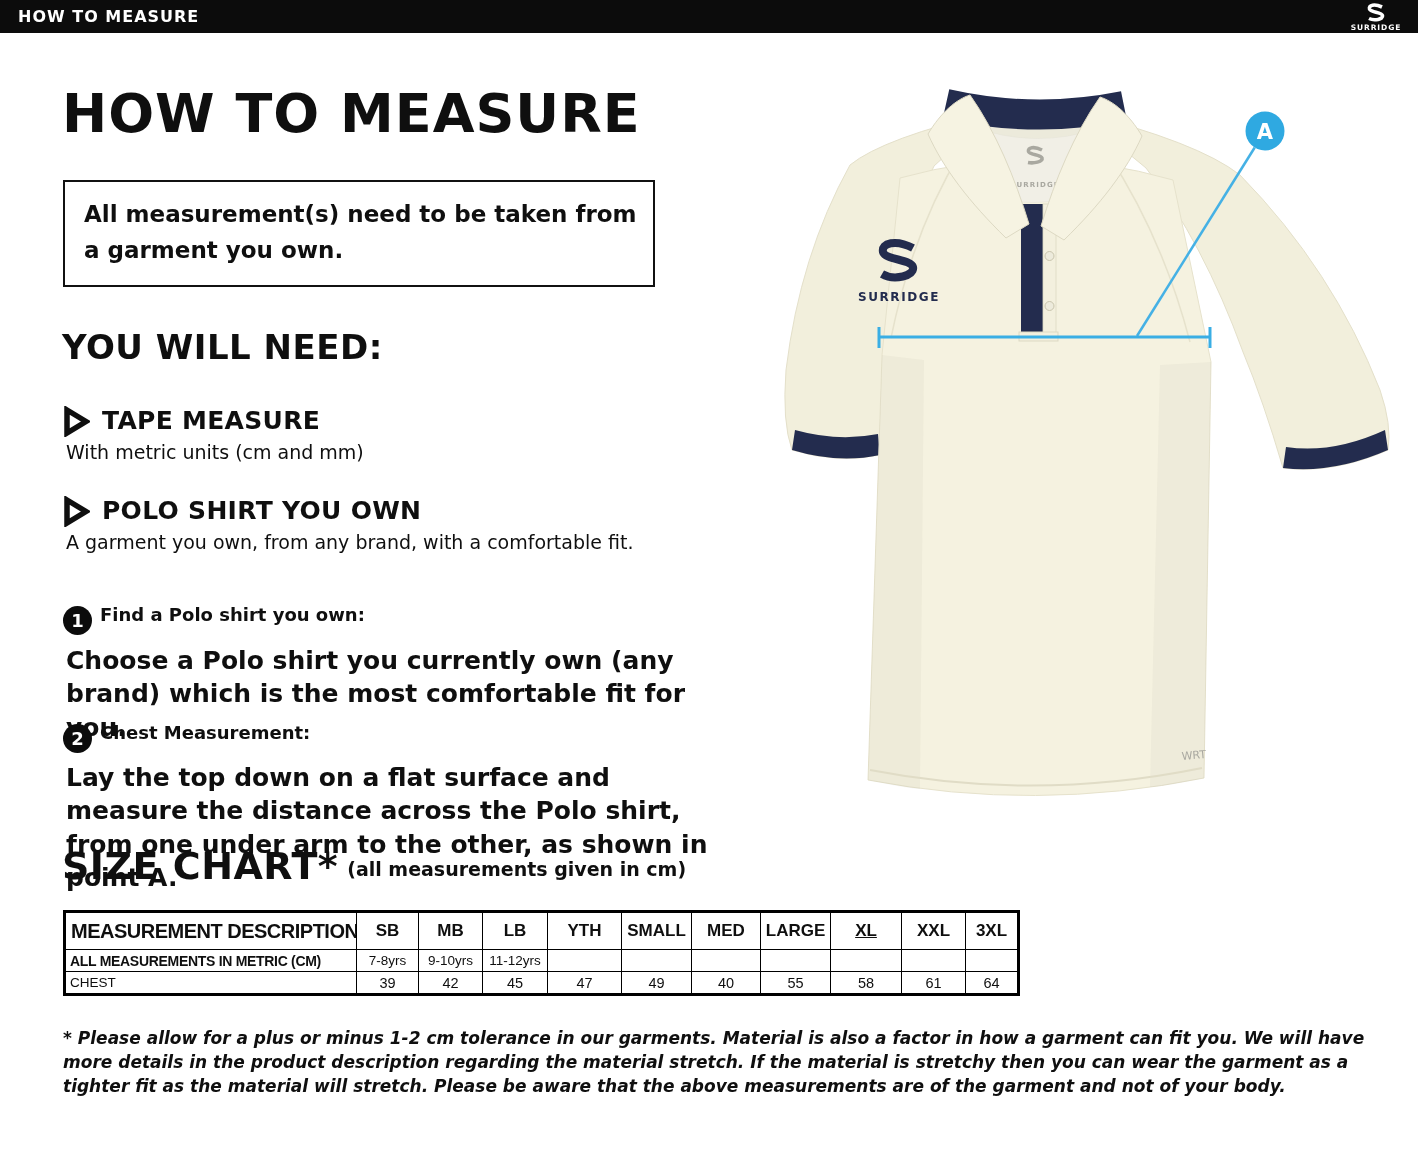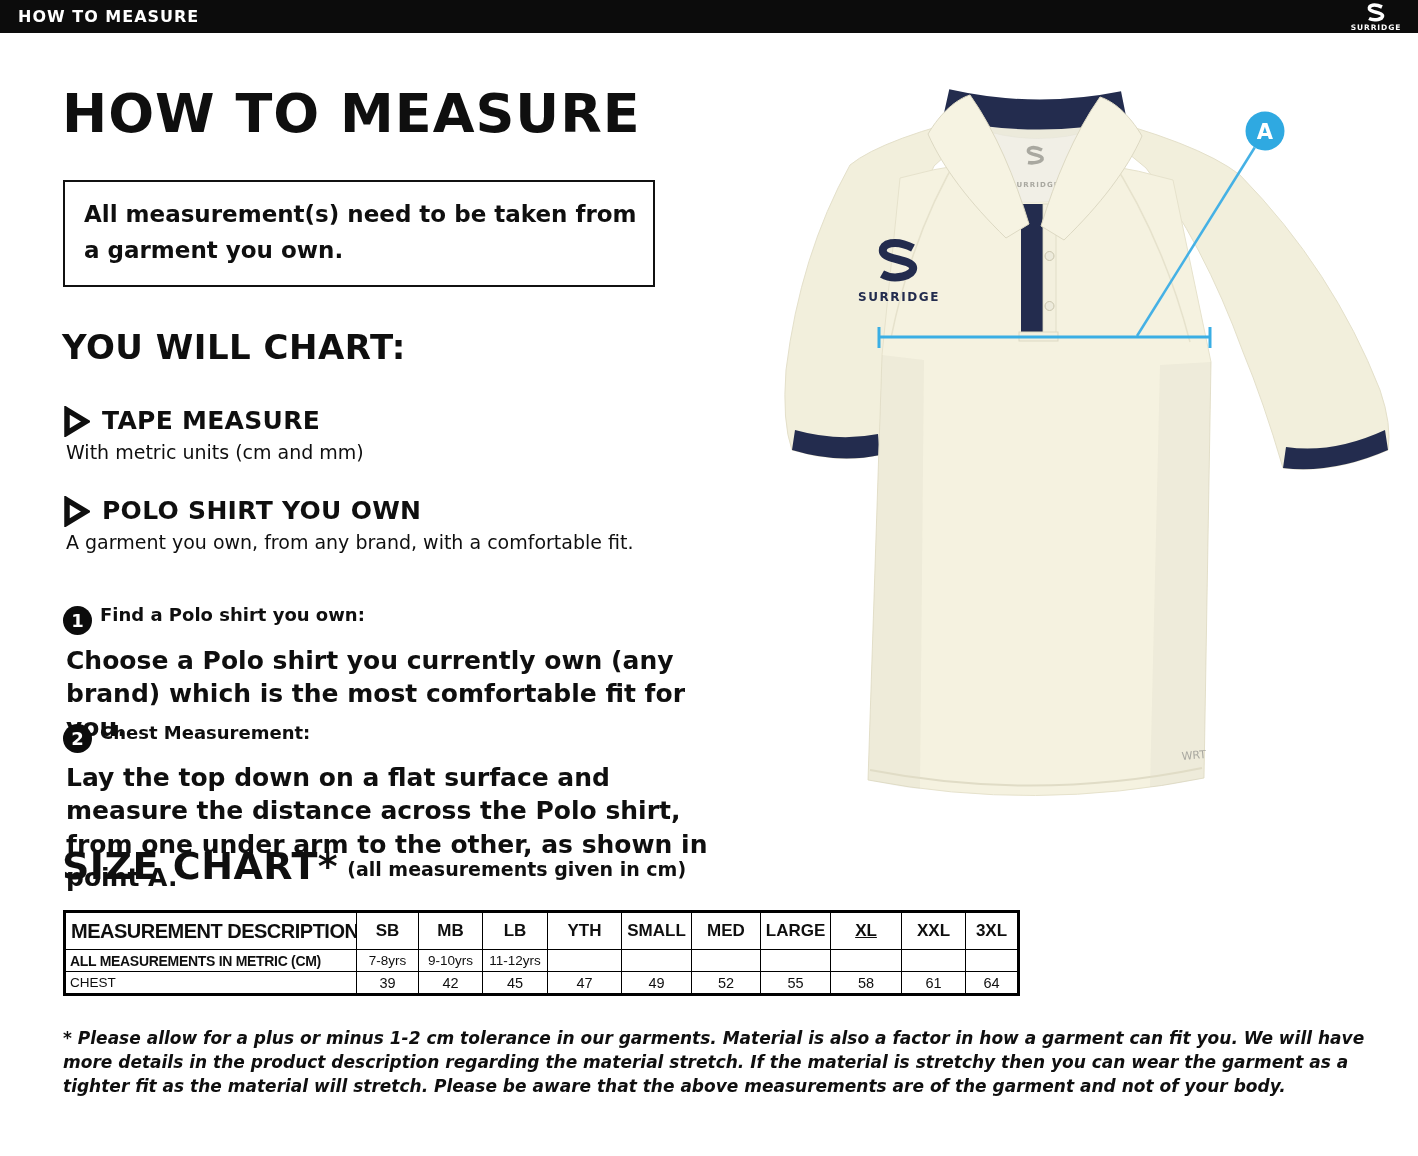--- a/index.html
+++ b/index.html
@@ -72,21 +72,21 @@
     </svg>
   </div>
 </div>
 
 <div class="abs h1">HOW TO MEASURE</div>
 
 <div class="abs notice">
   <div class="notice-text">All measurement(s) need to be taken from a garment you own.</div>
 </div>
 
-<div class="abs h2">YOU WILL CHART:</div>
+<div class="abs h2">YOU WILL NEED:</div>
 
 <div class="abs item-icon i1">
   <svg width="27" height="31" viewBox="0 0 27 31">
       <polygon points="4,4 23,15.5 4,27" fill="#ffffff" stroke="#0f0f0f" stroke-width="5.5"></polygon>
     </svg>
 </div>
 <div class="abs item-label i1">TAPE MEASURE</div>
 <div class="abs item-desc i1">With metric units (cm and mm)</div>
 
 <div class="abs item-icon i2">
@@ -150,21 +150,21 @@
     <td></td>
     <td></td>
   </tr>
   <tr class="chest">
     <td class="desc">CHEST</td>
     <td>39</td>
     <td>42</td>
     <td>45</td>
     <td>47</td>
     <td>49</td>
-    <td>52</td>
+    <td>40</td>
     <td>55</td>
     <td>58</td>
     <td>61</td>
     <td>64</td>
   </tr>
 </tbody>
   </table>
 
 <div class="abs footnote">* Please allow for a plus or minus 1-2 cm tolerance in our garments. Material is also a factor in how a garment can fit you. We will have more details in the product description regarding the material stretch.  If the material is stretchy then you can wear the garment as a tighter fit as the material will stretch.  Please be aware that the above measurements are of the garment and not of your body.</div>
 

